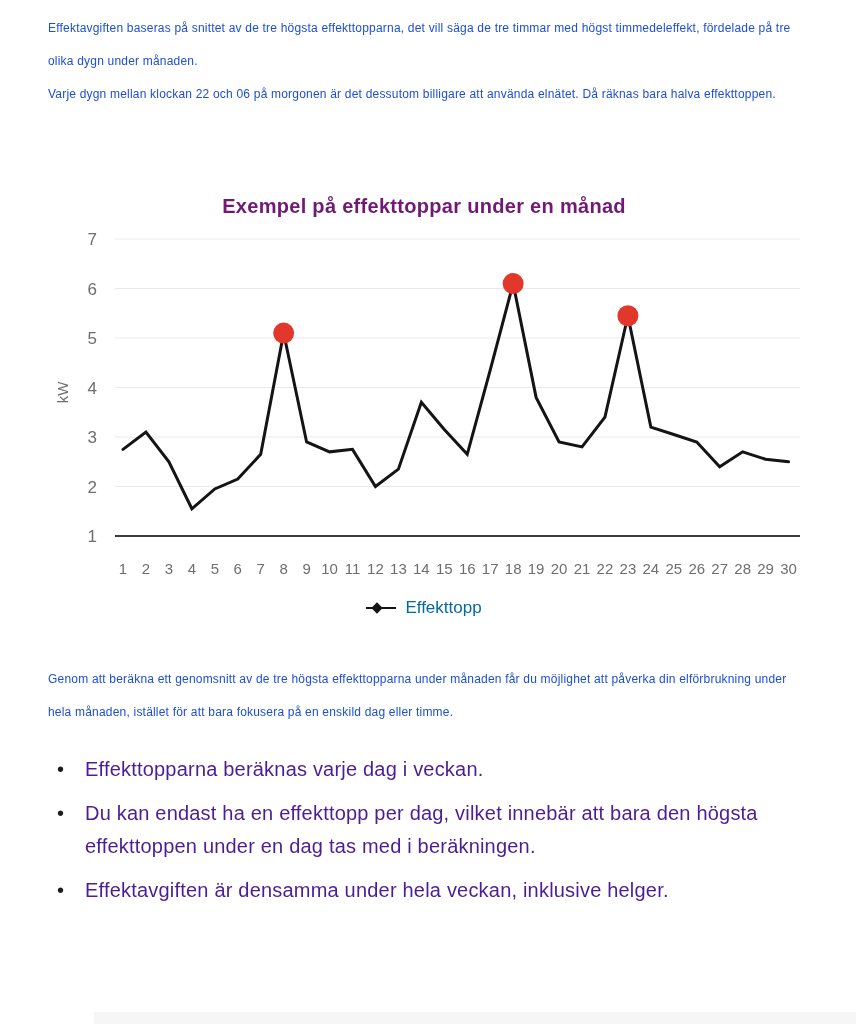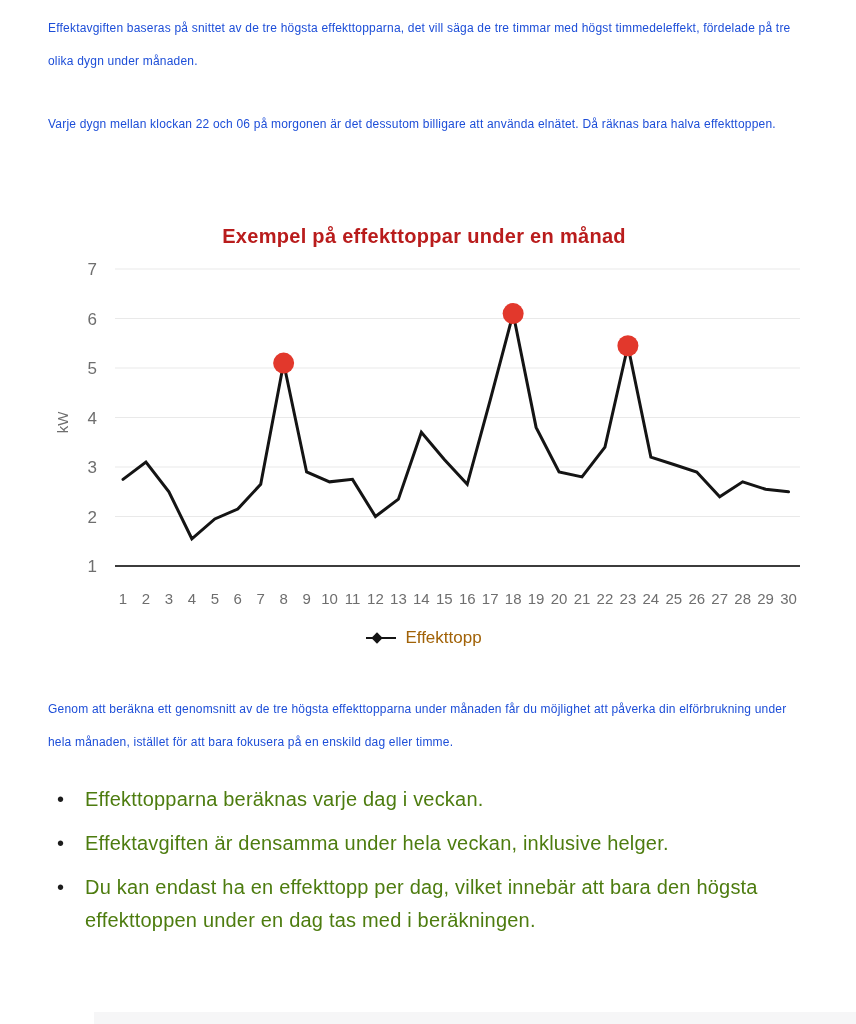--- a/index.html
+++ b/index.html
@@ -9,46 +9,46 @@
     font-family: "Liberation Sans", sans-serif;
     color: #1c1c1c;
     -webkit-font-smoothing: antialiased;
   }
   .content { padding: 0 48px; }
   p.body-text {
     font-size: 12px; line-height: 33px; font-weight: 400;
     color: #1d4ed8; letter-spacing: 0.2px;
   }
   #para1 { padding-top: 12px; }
-  #para2 { margin-top: 30px; }
+  #para2 { }
 
   .chart-title {
     margin-top: 82px;
     width: 752px;
     text-align: center;
     font-size: 20px; line-height: 27px; font-weight: 700;
-    color: #b91c1c; letter-spacing: 0.3px;
+    color: #701a75; letter-spacing: 0.3px;
   }
   #chart-svg { display: block; margin-top: 6px; }
 
   .legend {
     width: 752px; margin-top: 12px; height: 24px;
     display: flex; justify-content: center; align-items: center; gap: 26px;
-    font-size: 17px; color: #a16207;
+    font-size: 17px; color: #0369a1;
   }
   .legend-item { display: flex; align-items: center; gap: 9px; }
   .legend-dot { width: 20px; height: 20px; border-radius: 50%; }
   .legend-line-marker { display: block; }
 
   #para3 { margin-top: 43px; }
 
   ul.bullet-list { margin-top: 24px; list-style: none; }
   .bullet-list li {
     position: relative; padding-left: 37px;
-    font-size: 20px; line-height: 33px; color: #4d7c0f;
+    font-size: 20px; line-height: 33px; color: #4c1d95;
     margin-bottom: 11px; letter-spacing: 0.2px;
   }
   .bullet-list li::before {
     content: "\2022";
     position: absolute; left: 9px; top: 0;
     font-size: 20px; color: #1c1c1c;
   }
 
   .bottom-strip {
     position: absolute; left: 94px; right: 0; bottom: 0; height: 12px;
@@ -125,19 +125,19 @@
         <rect x="7" y="2" width="8" height="8" fill="#141414" transform="rotate(45 11 6)"></rect>
       </svg>
       <span>Effekttopp</span>
     </div>
   </div>
 
   <p class="body-text" id="para3">Genom att beräkna ett genomsnitt av de tre högsta effekttopparna under månaden får du möjlighet att påverka din elförbrukning under hela månaden, istället för att bara fokusera på en enskild dag eller timme.</p>
 
   <ul class="bullet-list">
     <li>Effekttopparna beräknas varje dag i veckan.</li>
+    <li>Du kan endast ha en effekttopp per dag, vilket innebär att bara den högsta effekttoppen under en dag tas med i beräkningen.</li>
     <li>Effektavgiften är densamma under hela veckan, inklusive helger.</li>
-    <li>Du kan endast ha en effekttopp per dag, vilket innebär att bara den högsta effekttoppen under en dag tas med i beräkningen.</li>
   </ul>
 
 </div>
 
 <div class="bottom-strip"></div>
 
 </body></html>

